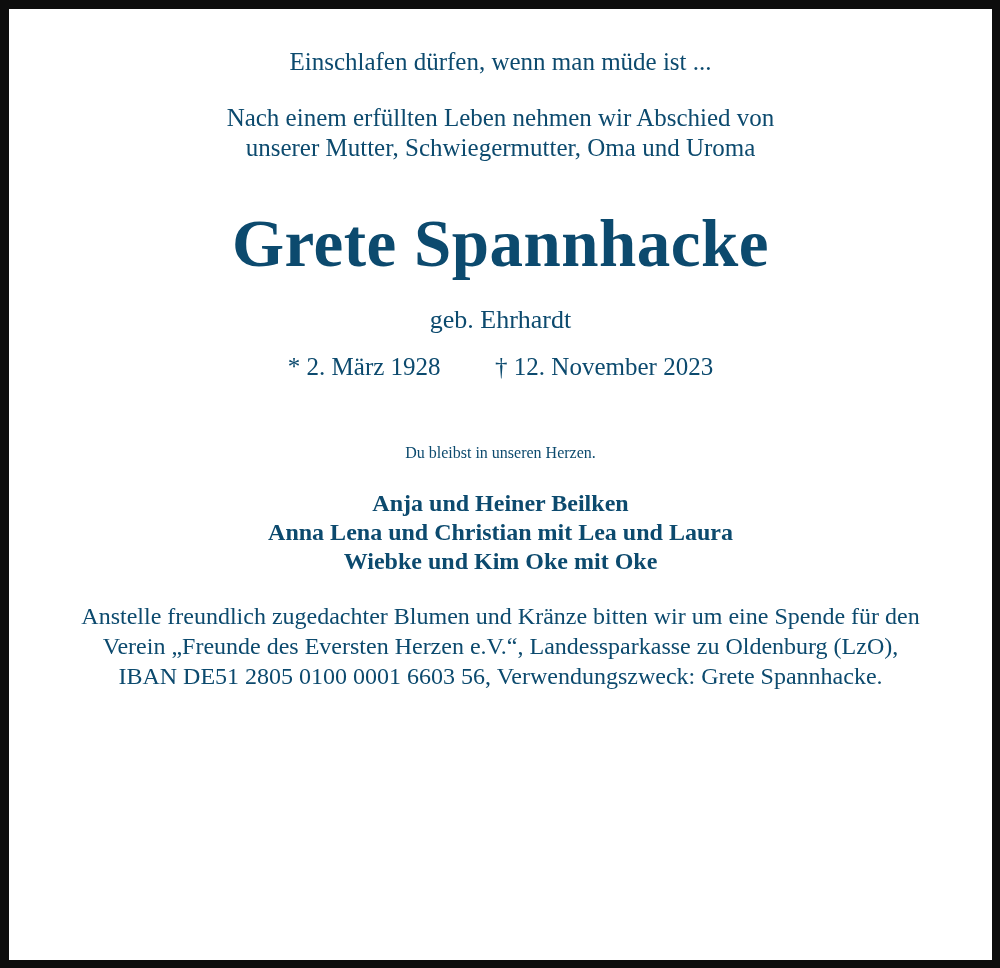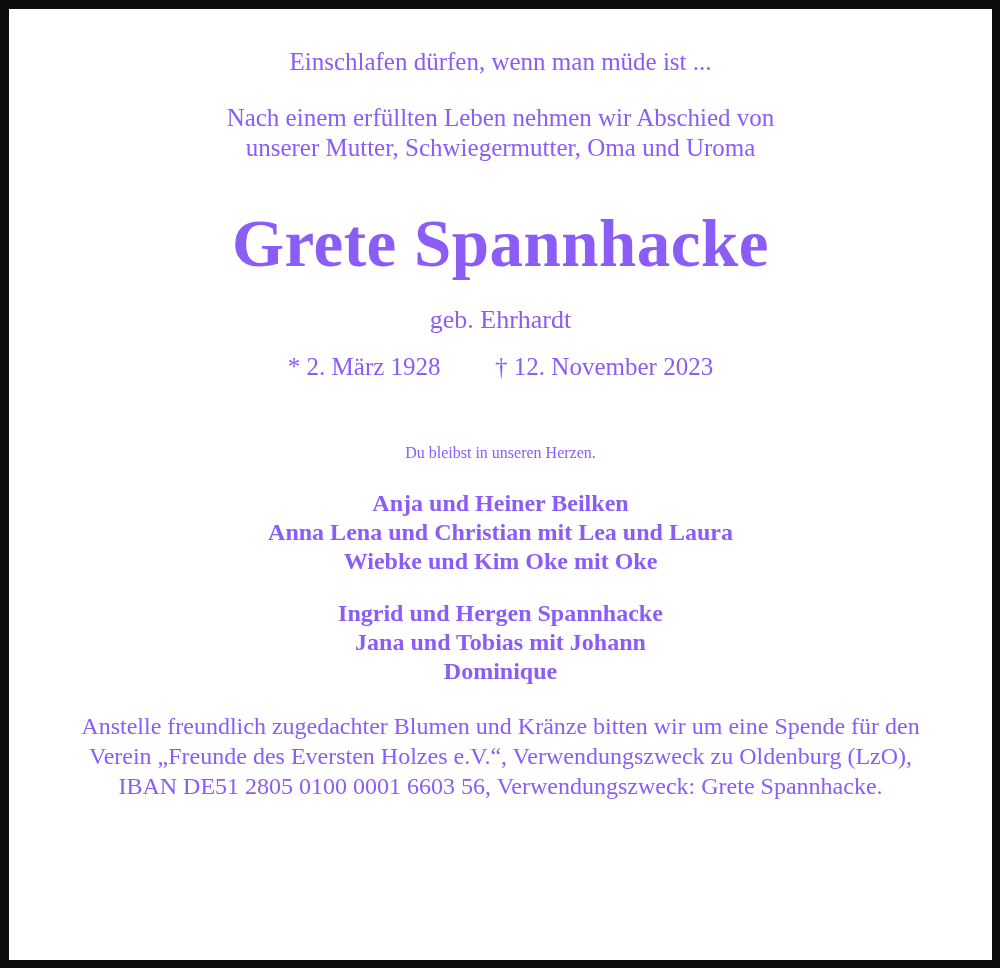--- a/index.html
+++ b/index.html
@@ -11,21 +11,21 @@
   .notice {
     width: 1000px;
     height: 968px;
     box-sizing: border-box;
     background: #ffffff;
     border-top: 9px solid #0d0d0d;
     border-left: 9px solid #0d0d0d;
     border-right: 8px solid #0d0d0d;
     border-bottom: 8px solid #0d0d0d;
     font-family: "Liberation Serif", "DejaVu Serif", serif;
-    color: #8b5cf6;
+    color: #0c4a6e;
     overflow: hidden;
     position: relative;
   }
 
   .inner {
     width: 100%;
     height: 100%;
     box-sizing: border-box;
     padding: 30px 22px 10px 22px;
     text-align: center;
@@ -140,28 +140,23 @@
     </div>
 
     <div class="memory line">Du bleibst in unseren Herzen.</div>
 
     <div class="survivors-group">
       <div class="line">Anja und Heiner Beilken</div>
       <div class="line">Anna Lena und Christian mit Lea und Laura</div>
       <div class="line">Wiebke und Kim Oke mit Oke</div>
     </div>
 
-    <div class="survivors-group second">
-      <div class="line">Ingrid und Hergen Spannhacke</div>
-      <div class="line">Jana und Tobias mit Johann</div>
-      <div class="line">Dominique</div>
-    </div>
 
 
 
     <div class="donation">
       <div class="line">Anstelle freundlich zugedachter Blumen und Kränze bitten wir um eine Spende für den</div>
-      <div class="line">Verein „Freunde des Eversten Holzes e.V.“, Verwendungszweck zu Oldenburg (LzO),</div>
+      <div class="line">Verein „Freunde des Eversten Herzen e.V.“, Landessparkasse zu Oldenburg (LzO),</div>
       <div class="line">IBAN DE51 2805 0100 0001 6603 56, Verwendungszweck: Grete Spannhacke.</div>
     </div>
 
   </div>
 </div>
 
 </body></html>

